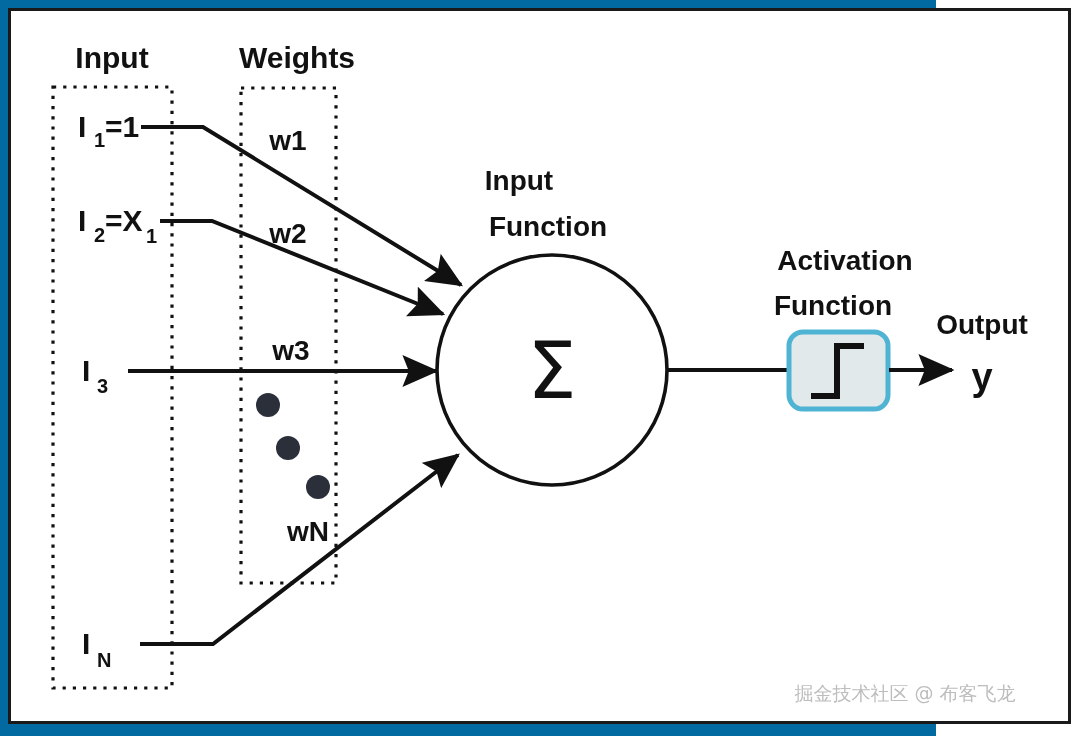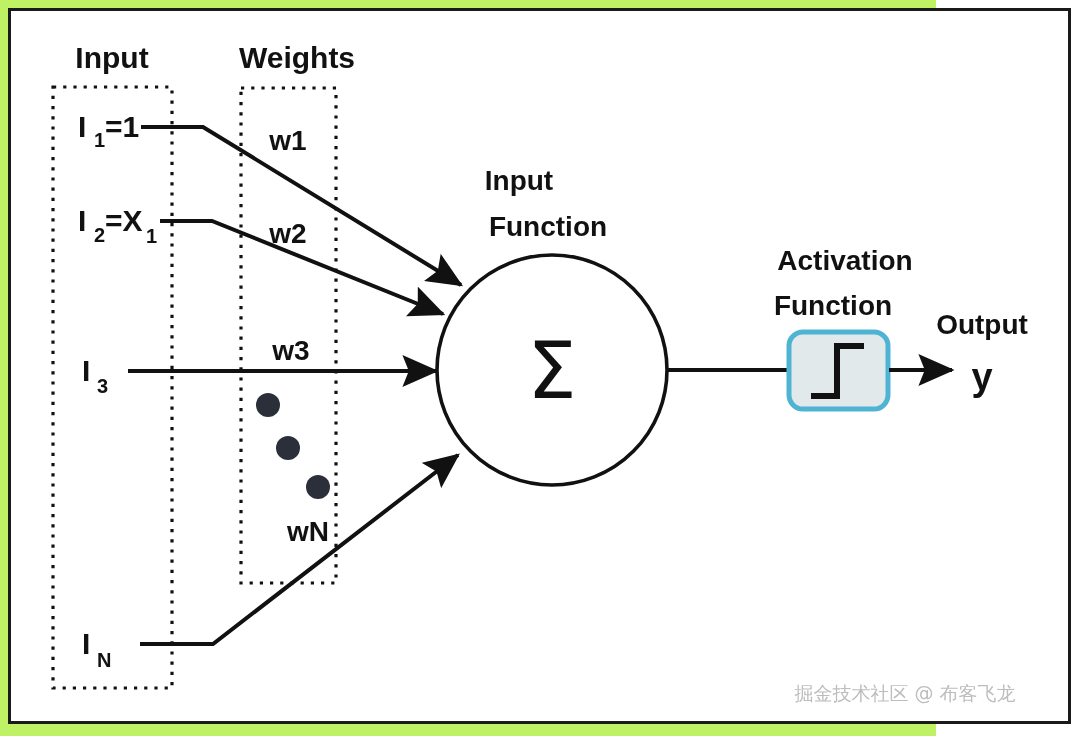--- a/index.html
+++ b/index.html
@@ -11,21 +11,21 @@
   body {
     width: 1080px;
     height: 736px;
     font-family: "Liberation Sans", sans-serif;
     overflow: hidden;
   }
   #figure-root {
     position: relative;
     width: 936px;
     height: 736px;
-    background: #bef264;
+    background: #0369a1;
   }
   #diagram-svg {
     position: absolute;
     left: 0;
     top: 0;
     width: 1080px;
     height: 736px;
     display: block;
   }
   .txt {

